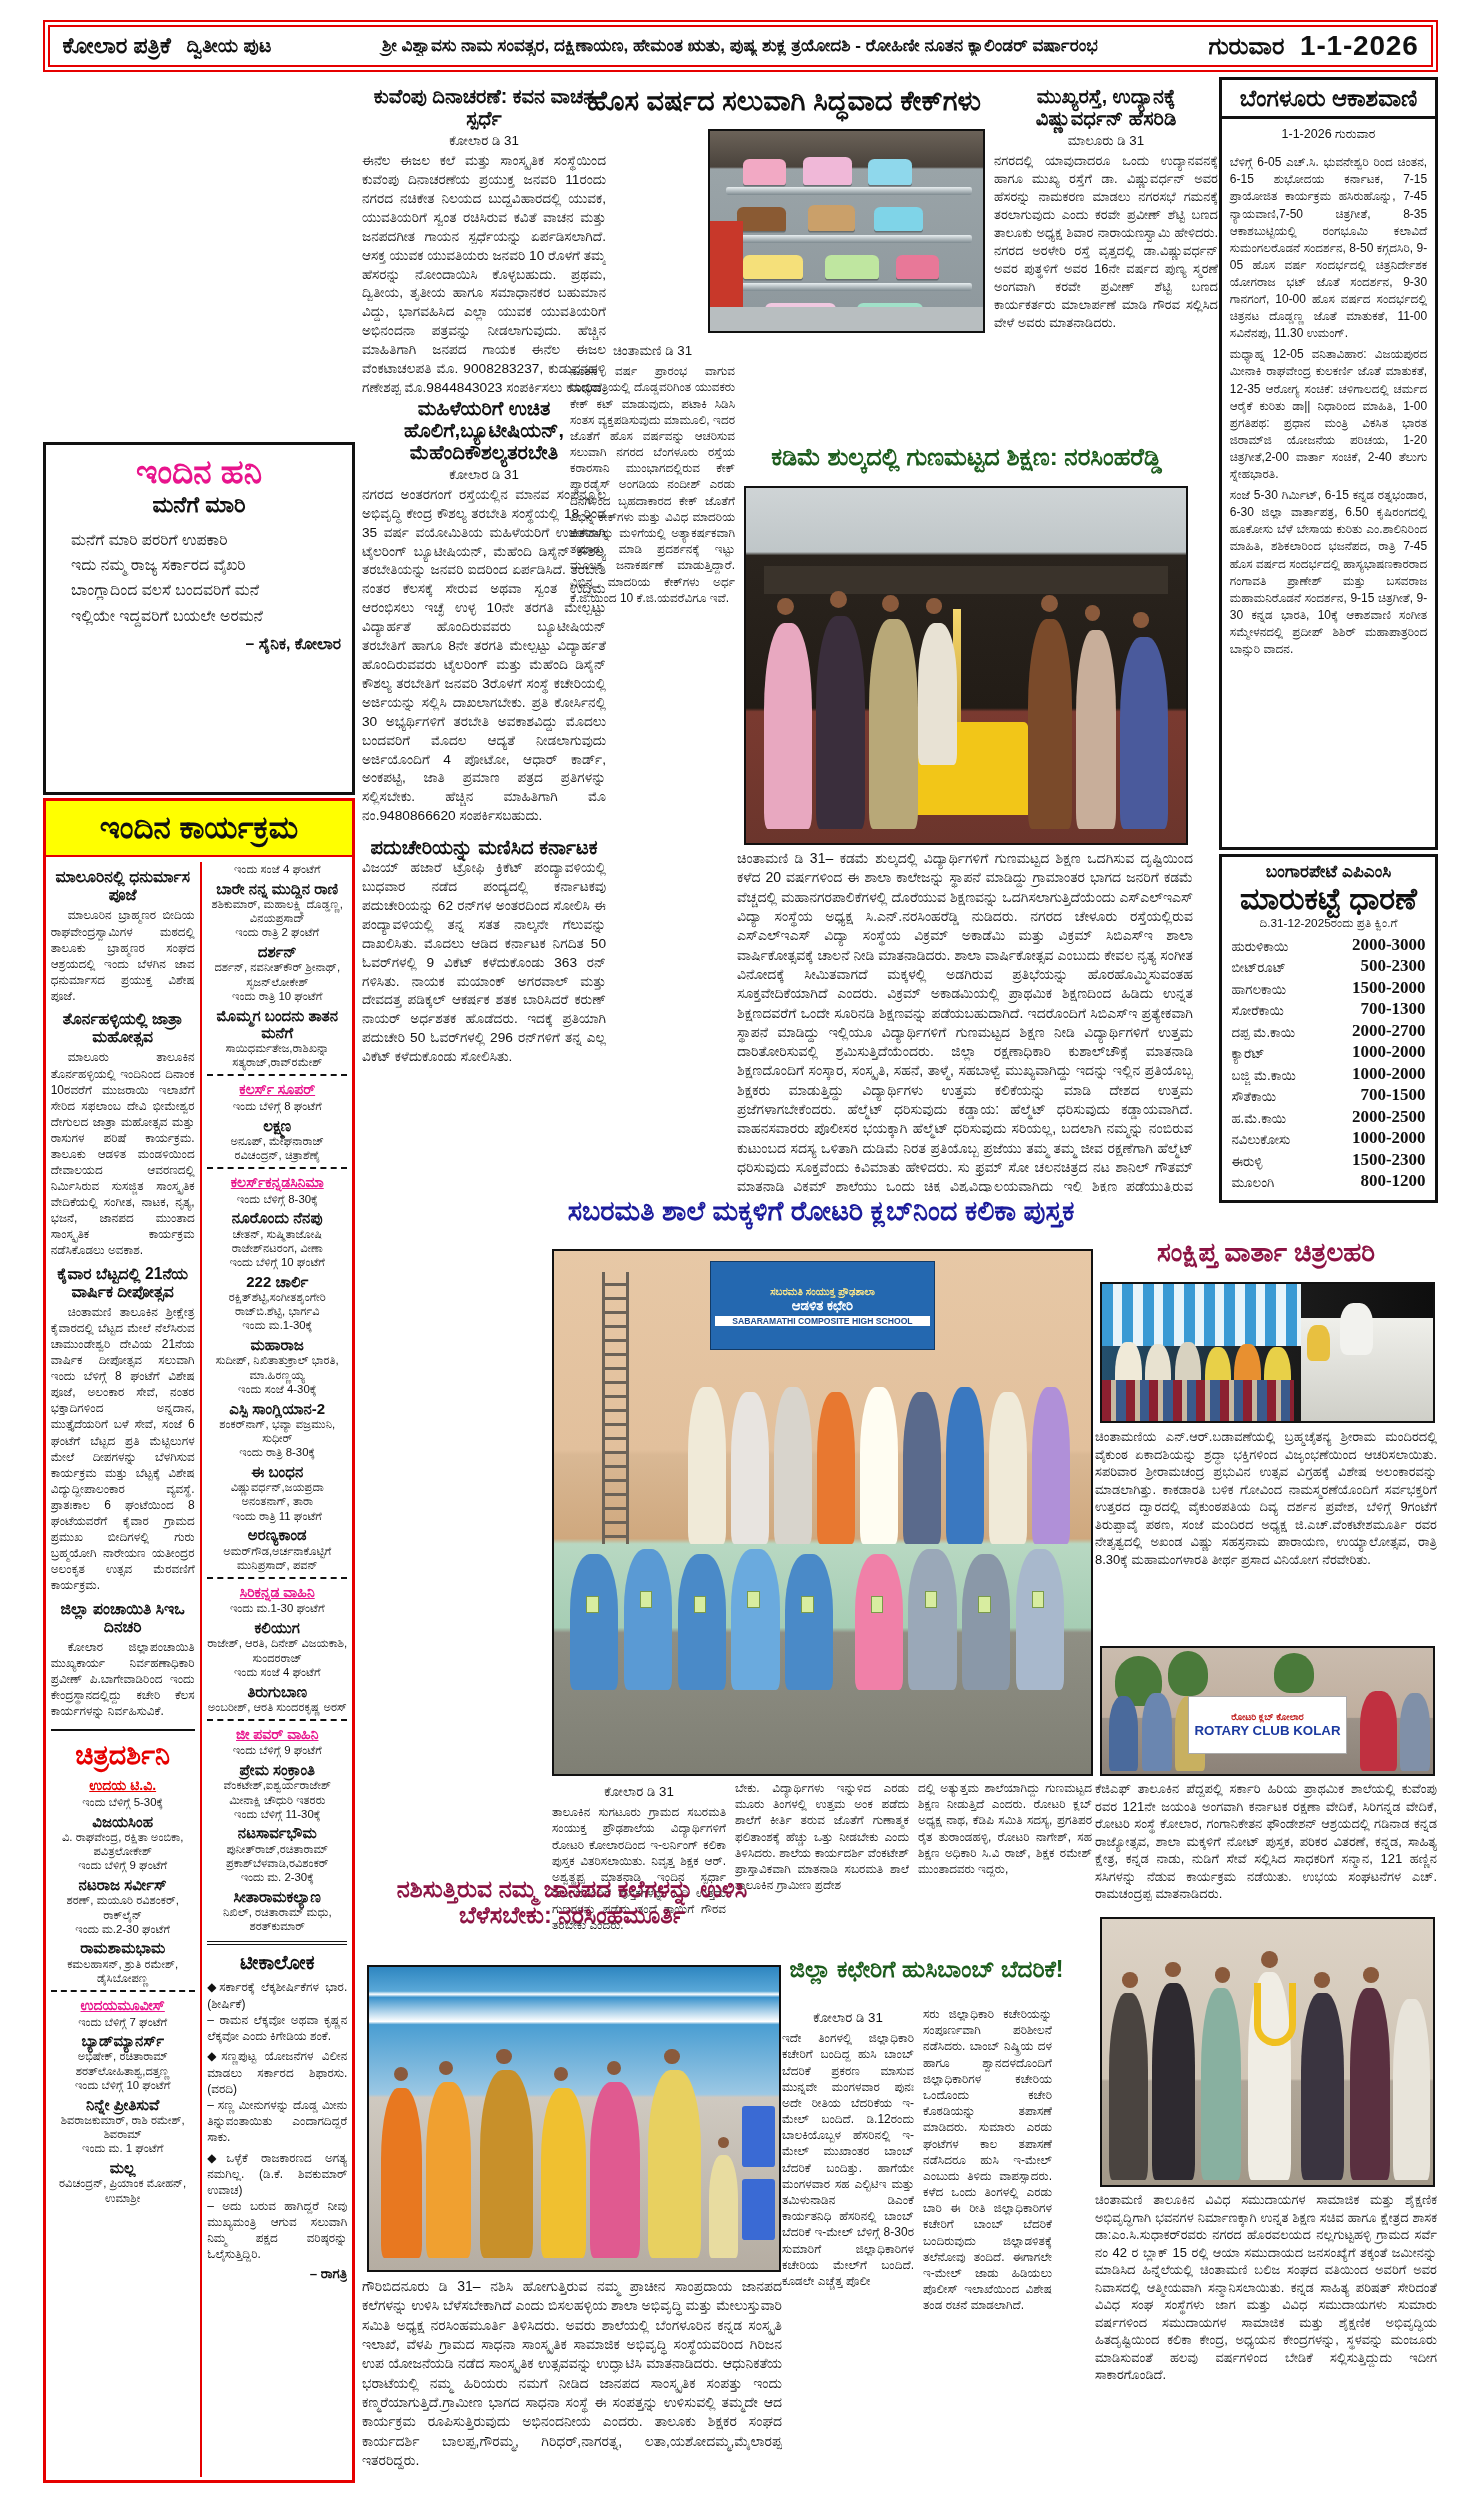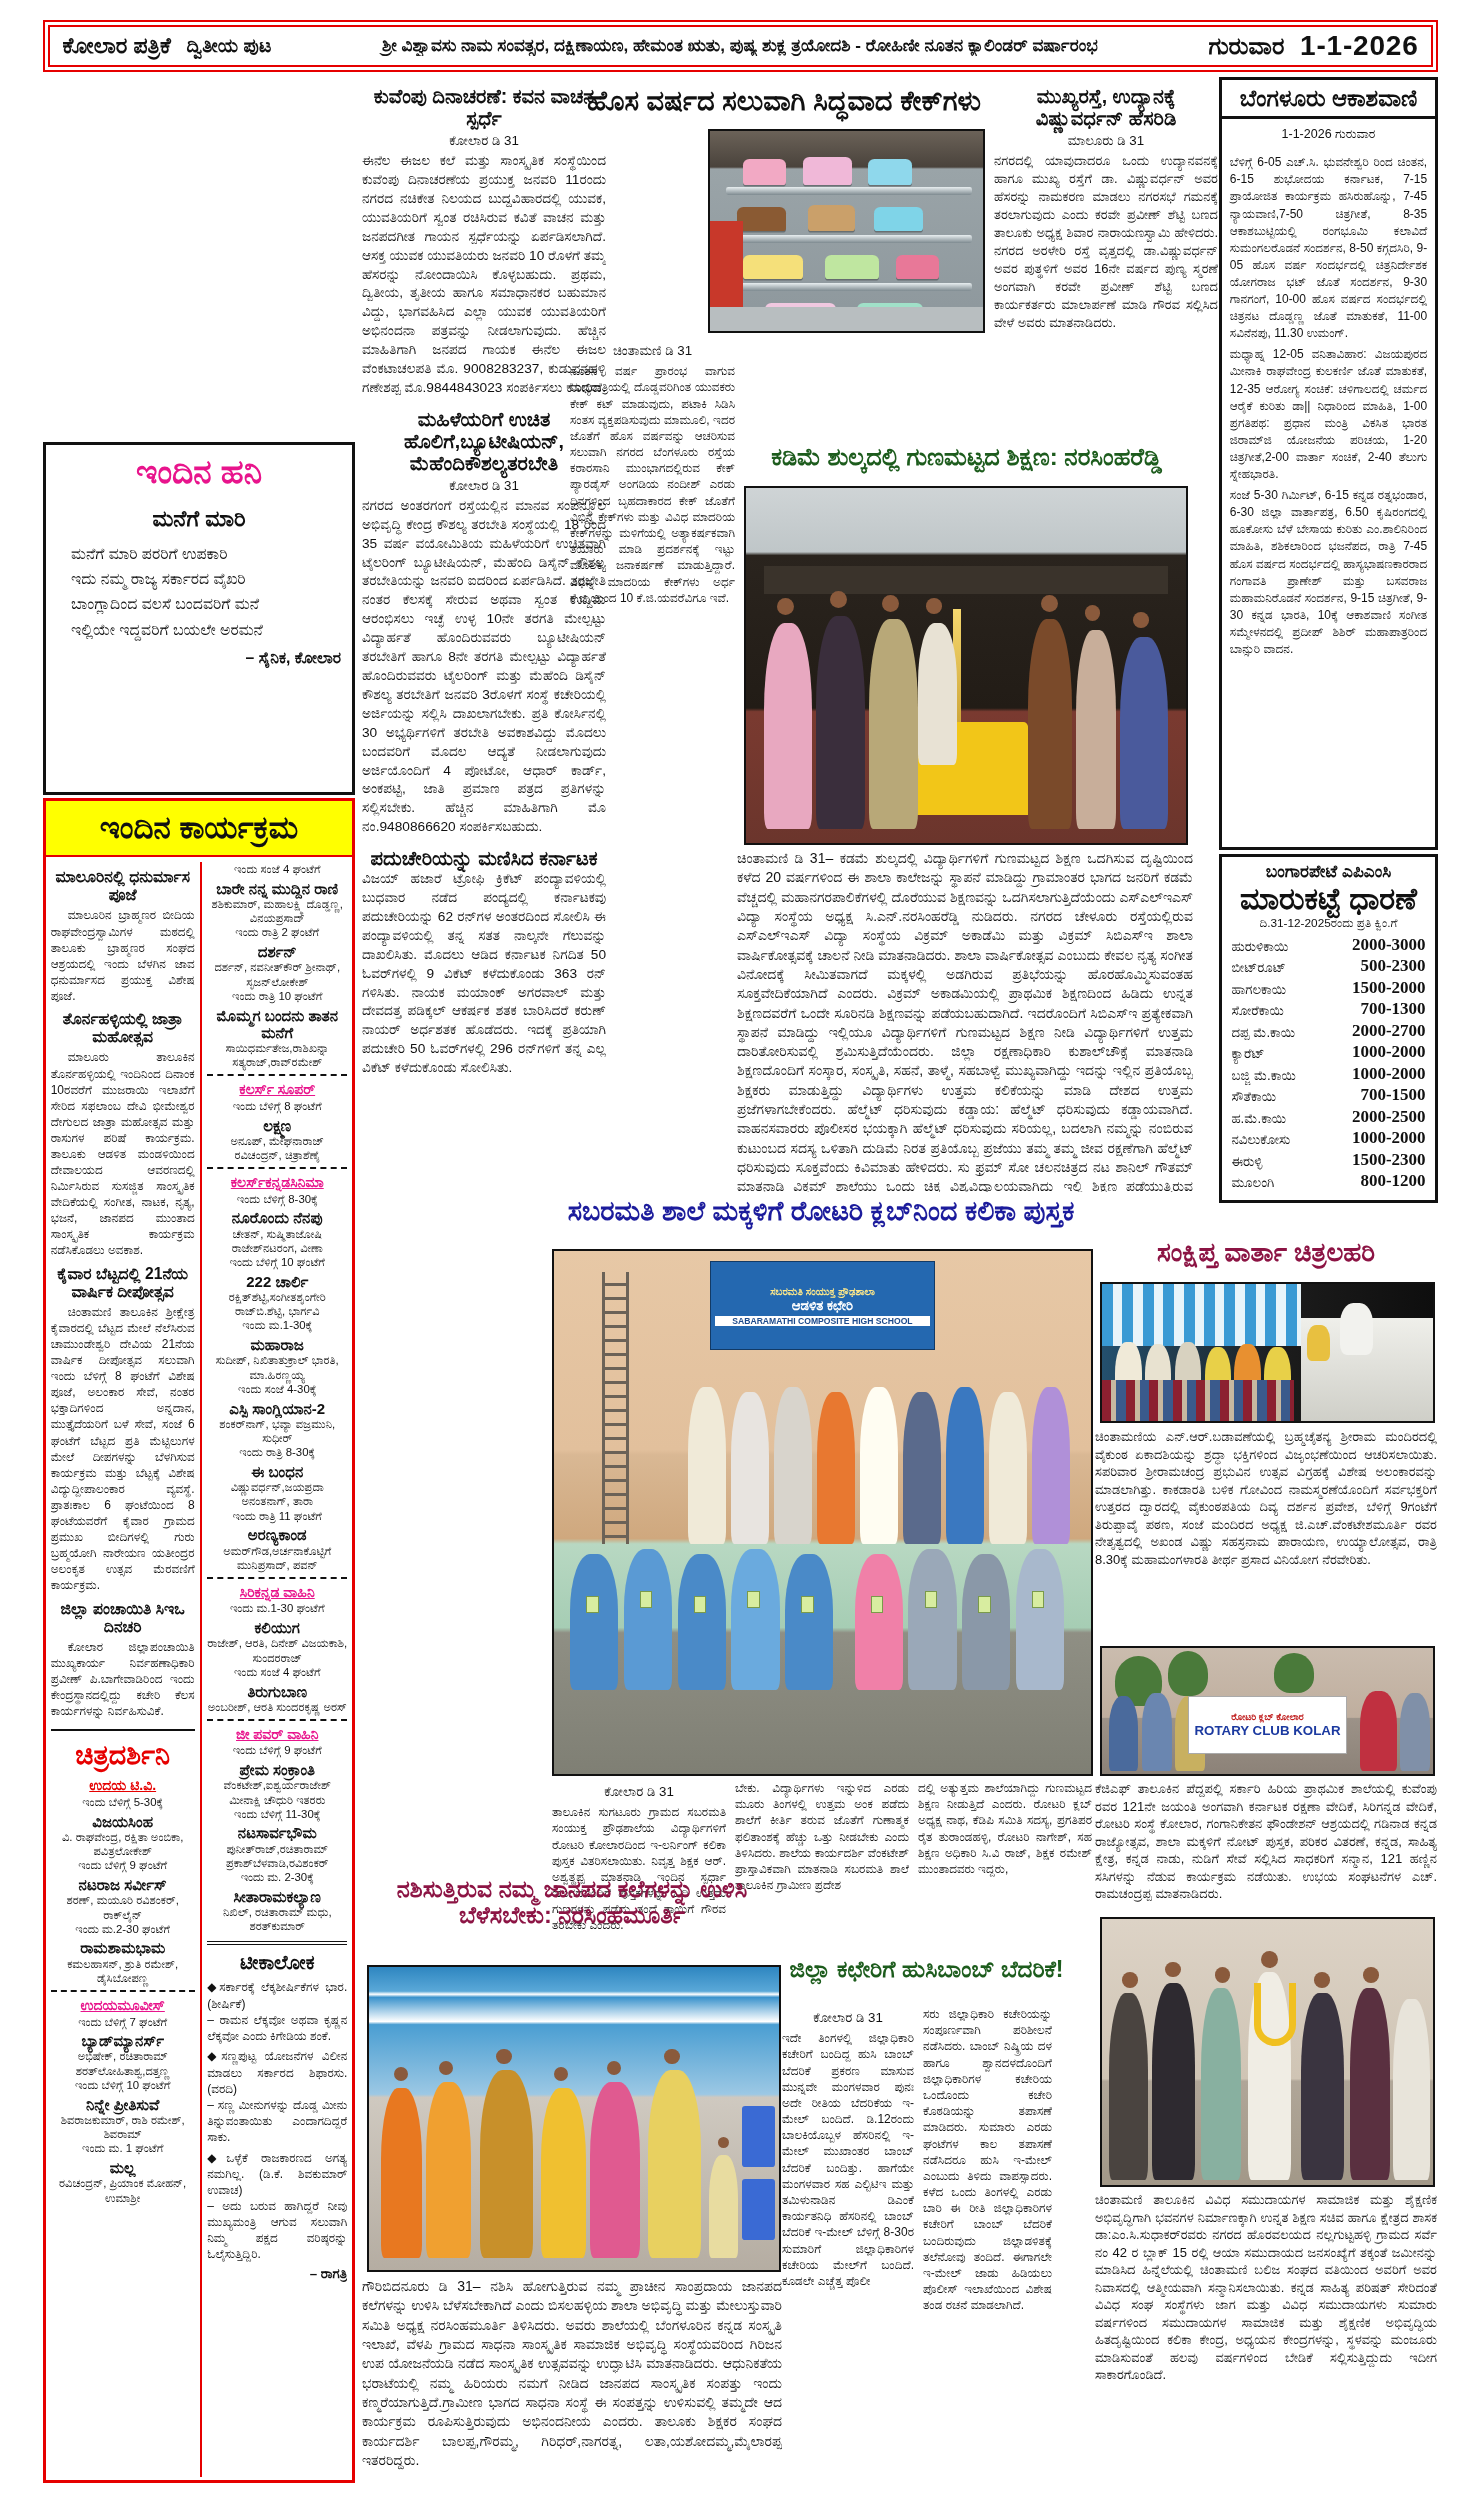--- a/index.html
+++ b/index.html
@@ -19,21 +19,21 @@
   .masthead .paper{font-weight:bold;font-size:22px;white-space:nowrap;}
   .masthead .plabel{font-weight:bold;font-size:19px;white-space:nowrap;}
   .masthead .almanac{font-weight:bold;font-size:17px;flex:1;text-align:center;white-space:nowrap;overflow:hidden;}
   .masthead .day{font-weight:bold;font-size:23.5px;white-space:nowrap;}
   .masthead .date{font-weight:bold;font-size:28px;white-space:nowrap;letter-spacing:0.8px;}
   
   .boxed{border:3.1px solid var(--ink);background:#fff;padding:7.8px 11px;}
   .gw-title{color:var(--darkred);font-weight:bold;font-size:33px;text-align:center;line-height:1.1;margin-bottom:11px;}
   .gw-body{font-size:15.7px;line-height:1.45;text-align:justify;text-indent:30px;}
   .gw-sign{font-weight:bold;font-size:15.7px;text-align:right;margin-top:7.8px;}
-  .hani-title{color:var(--pink);font-weight:bold;font-size:33px;text-align:center;margin-bottom:14px;}
+  .hani-title{color:var(--pink);font-weight:bold;font-size:33px;text-align:center;margin-bottom:0;}
   .hani-head{font-weight:bold;font-size:22px;text-align:center;margin-bottom:9.4px;}
   .hani-line{font-size:15.7px;line-height:1.6;padding-left:14px;}
   
   .programs{border:3.1px solid var(--red);}
   .prog-banner{position:absolute;left:0;right:0;top:0;height:56px;background:var(--yellow);
     border-bottom:2.4px solid var(--red);display:flex;align-items:center;justify-content:center;
     font-weight:bold;font-size:31px;color:#111;}
   .prog-cols{position:absolute;left:4.7px;right:4.7px;top:61px;bottom:3.1px;}
   .pcol{position:absolute;top:0;bottom:0;overflow:hidden;font-size:12px;line-height:1.34;}
   .pcol-l{left:0;width:144px;}
@@ -276,21 +276,21 @@
           <div class="tk-sign">– ರಾಗತ್ರಿ</div>
         </div>
       </div>
     </div>
   </div>
 
   <div class="abs" style="left:362px;top:86px;width:244px;height:1790px;">
     <div class="headline hl-black">ಕುವೆಂಪು ದಿನಾಚರಣೆ: ಕವನ ವಾಚನ ಸ್ಪರ್ಧೆ</div>
     <div class="dateline">ಕೋಲಾರ ಡಿ 31</div>
     <div class="body ind">ಈನೆಲ ಈಜಲ ಕಲೆ ಮತ್ತು ಸಾಂಸ್ಕೃತಿಕ ಸಂಸ್ಥೆಯಿಂದ ಕುವೆಂಪು ದಿನಾಚರಣೆಯ ಪ್ರಯುಕ್ತ ಜನವರಿ 11ರಂದು ನಗರದ ನಚಿಕೇತ ನಿಲಯದ ಬುದ್ದವಿಹಾರದಲ್ಲಿ ಯುವಕ, ಯುವತಿಯರಿಗೆ ಸ್ವಂತ ರಚಿಸಿರುವ ಕವಿತೆ ವಾಚನ ಮತ್ತು ಜನಪದಗೀತ ಗಾಯನ ಸ್ಪರ್ಧೆಯನ್ನು ಏರ್ಪಡಿಸಲಾಗಿದೆ. ಆಸಕ್ತ ಯುವಕ ಯುವತಿಯರು ಜನವರಿ 10 ರೊಳಗೆ ತಮ್ಮ ಹೆಸರನ್ನು ನೋಂದಾಯಿಸಿ ಕೊಳ್ಳಬಹುದು. ಪ್ರಥಮ, ದ್ವಿತೀಯ, ತೃತೀಯ ಹಾಗೂ ಸಮಾಧಾನಕರ ಬಹುಮಾನ ವಿದ್ದು, ಭಾಗವಹಿಸಿದ ಎಲ್ಲಾ ಯುವಕ ಯುವತಿಯರಿಗೆ ಅಭಿನಂದನಾ ಪತ್ರವನ್ನು ನೀಡಲಾಗುವುದು. ಹೆಚ್ಚಿನ ಮಾಹಿತಿಗಾಗಿ ಜನಪದ ಗಾಯಕ ಈನೆಲ ಈಜಲ ವೆಂಕಟಾಚಲಪತಿ ಮೊ. 9008283237, ಕುಡುವನಹಳ್ಳಿ ಗಣೇಶಪ್ಪ ಮೊ.9844843023 ಸಂಪರ್ಕಿಸಲು ಕೋರಿದೆ.</div>
-    <div class="headline hl-black" style="margin-top:11px;">ಮಹಿಳೆಯರಿಗೆ ಉಚಿತ ಹೊಲಿಗೆ,ಬ್ಯೂಟೀಷಿಯನ್, ಮೆಹೆಂದಿಕೌಶಲ್ಯತರಬೇತಿ</div>
+    <div class="headline hl-black" style="margin-top:0;">ಮಹಿಳೆಯರಿಗೆ ಉಚಿತ ಹೊಲಿಗೆ,ಬ್ಯೂಟೀಷಿಯನ್, ಮೆಹೆಂದಿಕೌಶಲ್ಯತರಬೇತಿ</div>
     <div class="dateline">ಕೋಲಾರ ಡಿ 31</div>
     <div class="body ind">ನಗರದ ಅಂತರಗಂಗೆ ರಸ್ತೆಯಲ್ಲಿನ ಮಾನವ ಸಂಪನ್ಮೂಲ ಅಭಿವೃದ್ಧಿ ಕೇಂದ್ರ ಕೌಶಲ್ಯ ತರಬೇತಿ ಸಂಸ್ಥೆಯಲ್ಲಿ 18 ರಿಂದ 35 ವರ್ಷ ವಯೋಮಿತಿಯ ಮಹಿಳೆಯರಿಗೆ ಉಚಿತವಾಗಿ ಟೈಲರಿಂಗ್ ಬ್ಯೂಟೀಷಿಯನ್, ಮೆಹೆಂದಿ ಡಿಸೈನ್ ಕೌಶಲ್ಯ ತರಬೇತಿಯನ್ನು ಜನವರಿ ಐದರಿಂದ ಏರ್ಪಡಿಸಿದೆ. ತರಬೇತಿ ನಂತರ ಕೆಲಸಕ್ಕೆ ಸೇರುವ ಅಥವಾ ಸ್ವಂತ ಉದ್ದಿಮೆ ಆರಂಭಿಸಲು ಇಚ್ಛೆ ಉಳ್ಳ 10ನೇ ತರಗತಿ ಮೇಲ್ಪಟ್ಟು ವಿದ್ಯಾರ್ಹತೆ ಹೊಂದಿರುವವರು ಬ್ಯೂಟೀಷಿಯನ್ ತರಬೇತಿಗೆ ಹಾಗೂ 8ನೇ ತರಗತಿ ಮೇಲ್ಪಟ್ಟು ವಿದ್ಯಾರ್ಹತೆ ಹೊಂದಿರುವವರು ಟೈಲರಿಂಗ್ ಮತ್ತು ಮೆಹೆಂದಿ ಡಿಸೈನ್ ಕೌಶಲ್ಯ ತರಬೇತಿಗೆ ಜನವರಿ 3ರೊಳಗೆ ಸಂಸ್ಥೆ ಕಚೇರಿಯಲ್ಲಿ ಅರ್ಜಿಯನ್ನು ಸಲ್ಲಿಸಿ ದಾಖಲಾಗಬೇಕು. ಪ್ರತಿ ಕೋರ್ಸಿನಲ್ಲಿ 30 ಅಭ್ಯರ್ಥಿಗಳಿಗೆ ತರಬೇತಿ ಅವಕಾಶವಿದ್ದು ಮೊದಲು ಬಂದವರಿಗೆ ಮೊದಲ ಆದ್ಯತೆ ನೀಡಲಾಗುವುದು ಅರ್ಜಿಯೊಂದಿಗೆ 4 ಪೋಟೋ, ಆಧಾರ್ ಕಾರ್ಡ್, ಅಂಕಪಟ್ಟಿ, ಜಾತಿ ಪ್ರಮಾಣ ಪತ್ರದ ಪ್ರತಿಗಳನ್ನು ಸಲ್ಲಿಸಬೇಕು. ಹೆಚ್ಚಿನ ಮಾಹಿತಿಗಾಗಿ ಮೊ ನಂ.9480866620 ಸಂಪರ್ಕಿಸಬಹುದು.</div>
     <div class="headline hl-black" style="margin-top:11px;">ಪದುಚೇರಿಯನ್ನು ಮಣಿಸಿದ ಕರ್ನಾಟಕ</div>
     <div class="body ind">ವಿಜಯ್ ಹಜಾರೆ ಟ್ರೋಫಿ ಕ್ರಿಕೆಟ್ ಪಂದ್ಯಾವಳಿಯಲ್ಲಿ ಬುಧವಾರ ನಡೆದ ಪಂದ್ಯದಲ್ಲಿ ಕರ್ನಾಟಕವು ಪದುಚೇರಿಯನ್ನು 62 ರನ್‌ಗಳ ಅಂತರದಿಂದ ಸೋಲಿಸಿ ಈ ಪಂದ್ಯಾವಳಿಯಲ್ಲಿ ತನ್ನ ಸತತ ನಾಲ್ಕನೇ ಗೆಲುವನ್ನು ದಾಖಲಿಸಿತು. ಮೊದಲು ಆಡಿದ ಕರ್ನಾಟಕ ನಿಗದಿತ 50 ಓವರ್‌ಗಳಲ್ಲಿ 9 ವಿಕೆಟ್ ಕಳೆದುಕೊಂಡು 363 ರನ್ ಗಳಿಸಿತು. ನಾಯಕ ಮಯಾಂಕ್ ಅಗರವಾಲ್ ಮತ್ತು ದೇವದತ್ತ ಪಡಿಕ್ಕಲ್ ಆಕರ್ಷಕ ಶತಕ ಬಾರಿಸಿದರೆ ಕರುಣ್ ನಾಯರ್ ಅರ್ಧಶತಕ ಹೊಡೆದರು. ಇದಕ್ಕೆ ಪ್ರತಿಯಾಗಿ ಪದುಚೇರಿ 50 ಓವರ್‌ಗಳಲ್ಲಿ 296 ರನ್‌ಗಳಿಗೆ ತನ್ನ ಎಲ್ಲ ವಿಕೆಟ್ ಕಳೆದುಕೊಂಡು ಸೋಲಿಸಿತು.</div>
   </div>
 
   <div class="abs headline hl-big" style="left:570px;top:86px;width:428px;height:39px;">ಹೊಸ ವರ್ಷದ ಸಲುವಾಗಿ ಸಿದ್ಧವಾದ ಕೇಕ್‌ಗಳು</div>
   <div class="photo cake-photo" style="left:708px;top:129px;width:277px;height:204px;">
     <div class="shelf" style="top:28%;"></div>
     <div class="shelf" style="top:52%;"></div>

